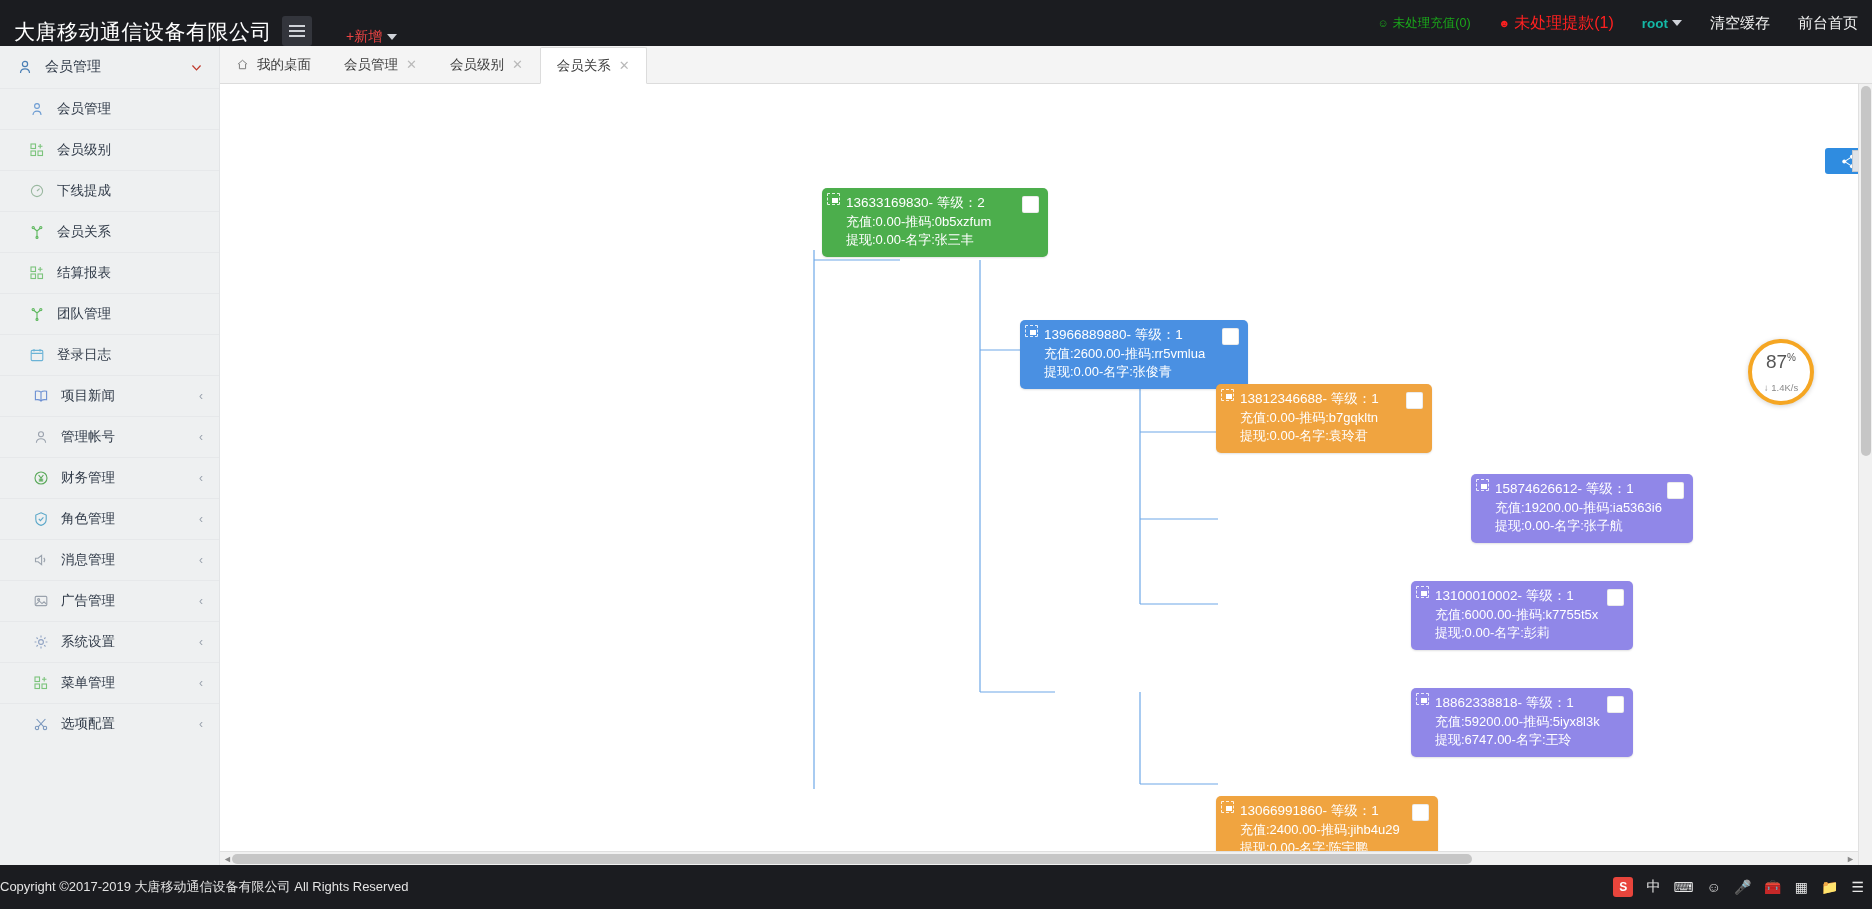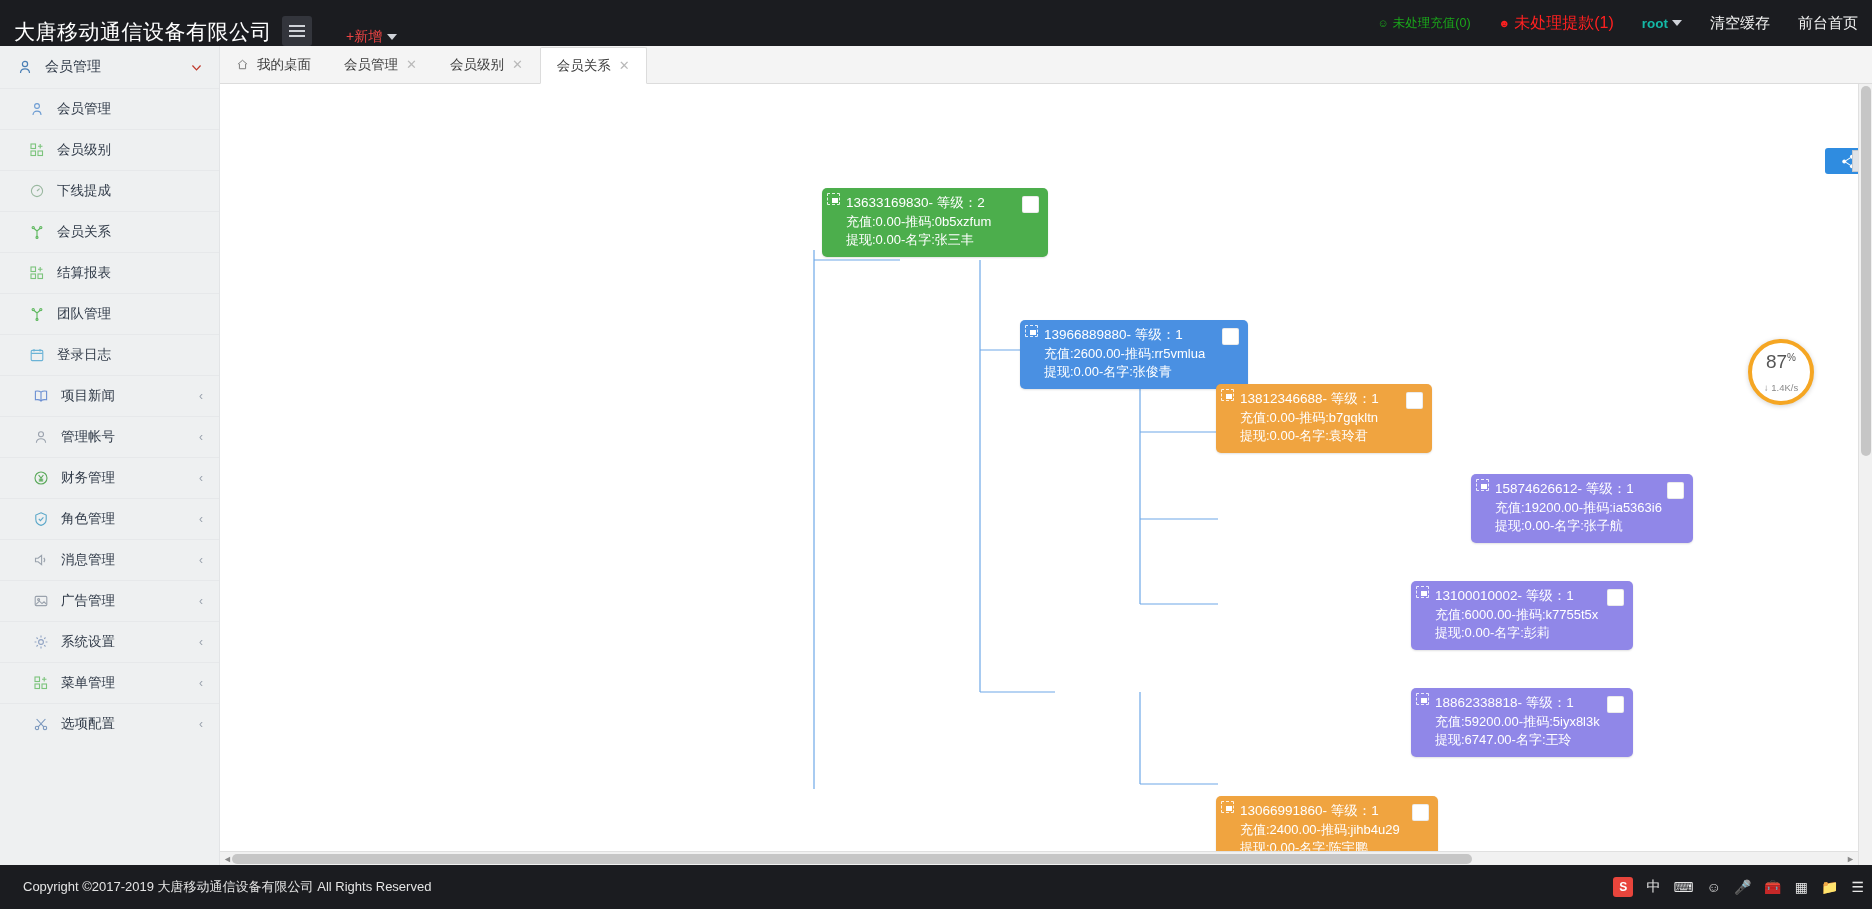--- a/index.html
+++ b/index.html
@@ -169,21 +169,21 @@
     background: #c6c6c6; border-radius: 5px;
   }
   .hs-arrow {
     position: absolute; top: 2px; font-size: 9px; color: #888; line-height: 10px;
   }
 
   
   .footer {
     position: absolute; left: 0; bottom: 0; width: 1872px; height: 44px;
     background: #1b1c20; color: #e3e3e3; display: flex; align-items: center;
-    padding-left: 23px; font-size: 13px;
+    padding-left: 0; font-size: 13px;
   }
   .tray {
     position: absolute; right: 8px; bottom: 0; height: 44px;
     display: flex; align-items: center; gap: 13px;
   }
   .tray .t {
     color: #e6e6e6; font-size: 14px; display: flex; align-items: center;
   }
   .tray .sg {
     width: 20px; height: 20px; border-radius: 3px; background: #e8453c;

